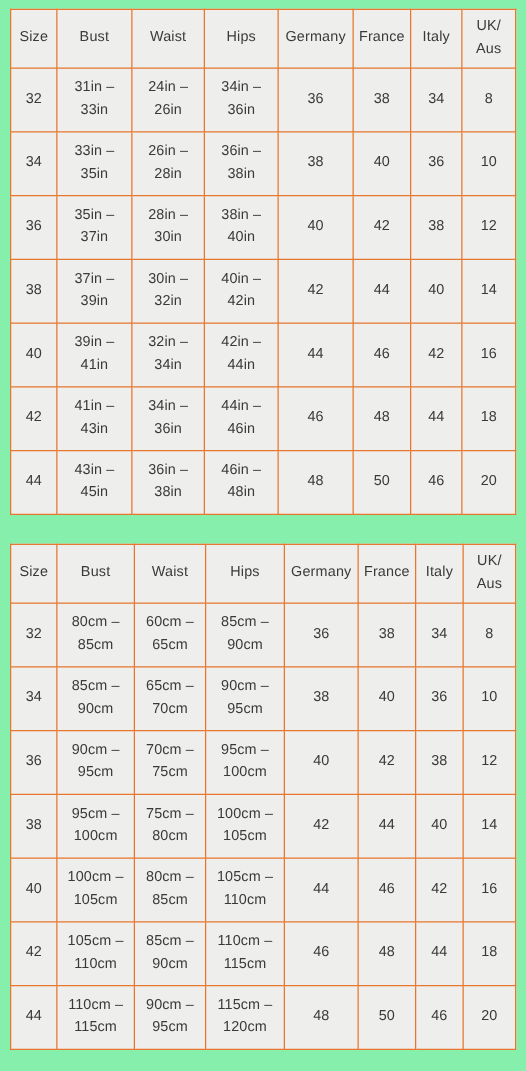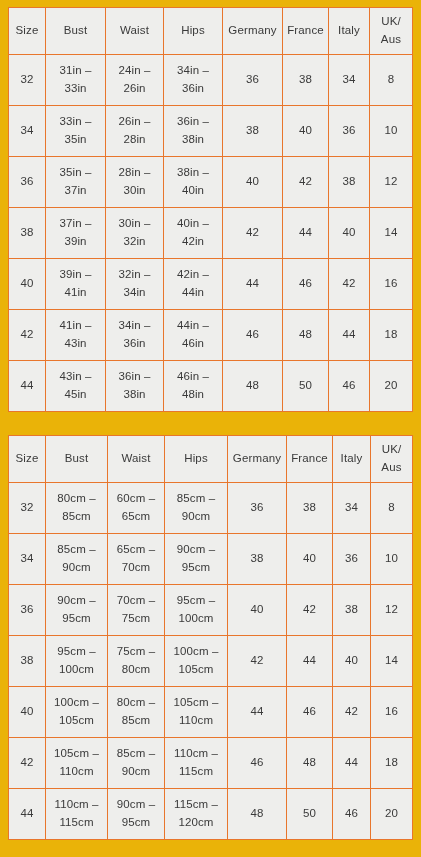--- a/index.html
+++ b/index.html
@@ -12,21 +12,21 @@
     height: 857px;
     font-family: "Liberation Sans", sans-serif;
     color: #3a3a3a;
     overflow: hidden;
   }
   .page {
     width: 421px;
     height: 857px;
     box-sizing: border-box;
     padding: 7px 9px 0 8px;
-    background: #eab308;
+    background: #86efac;
   }
   table.size-table {
     width: 404px;
     border-collapse: collapse;
     table-layout: fixed;
     background: #eeeeec;
     border: 1px solid #e8762c;
   }
   table.size-table td,
   table.size-table th {

